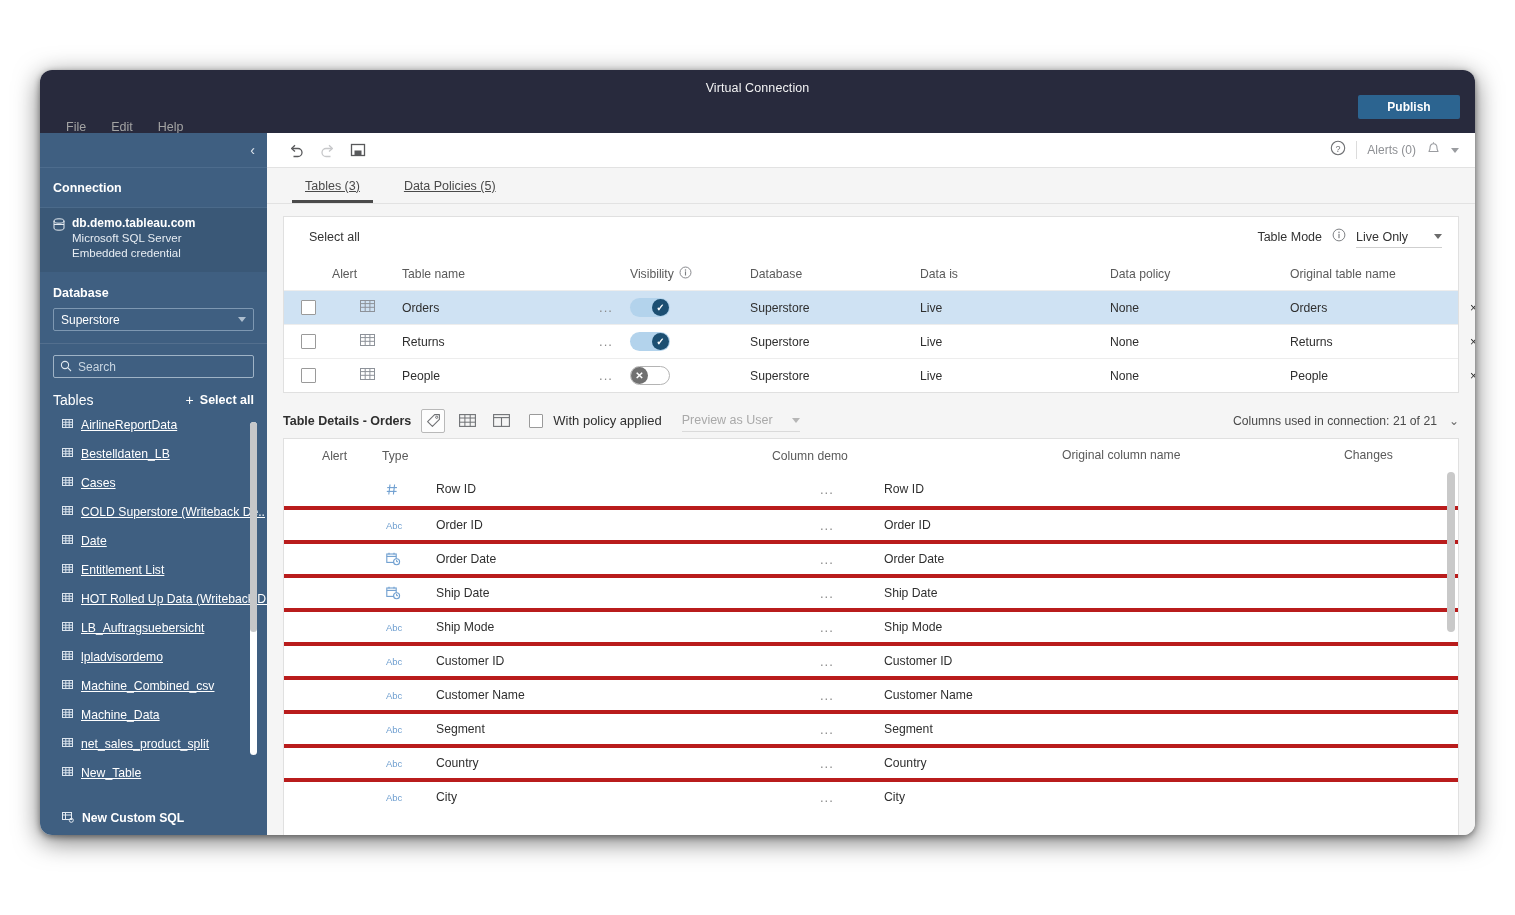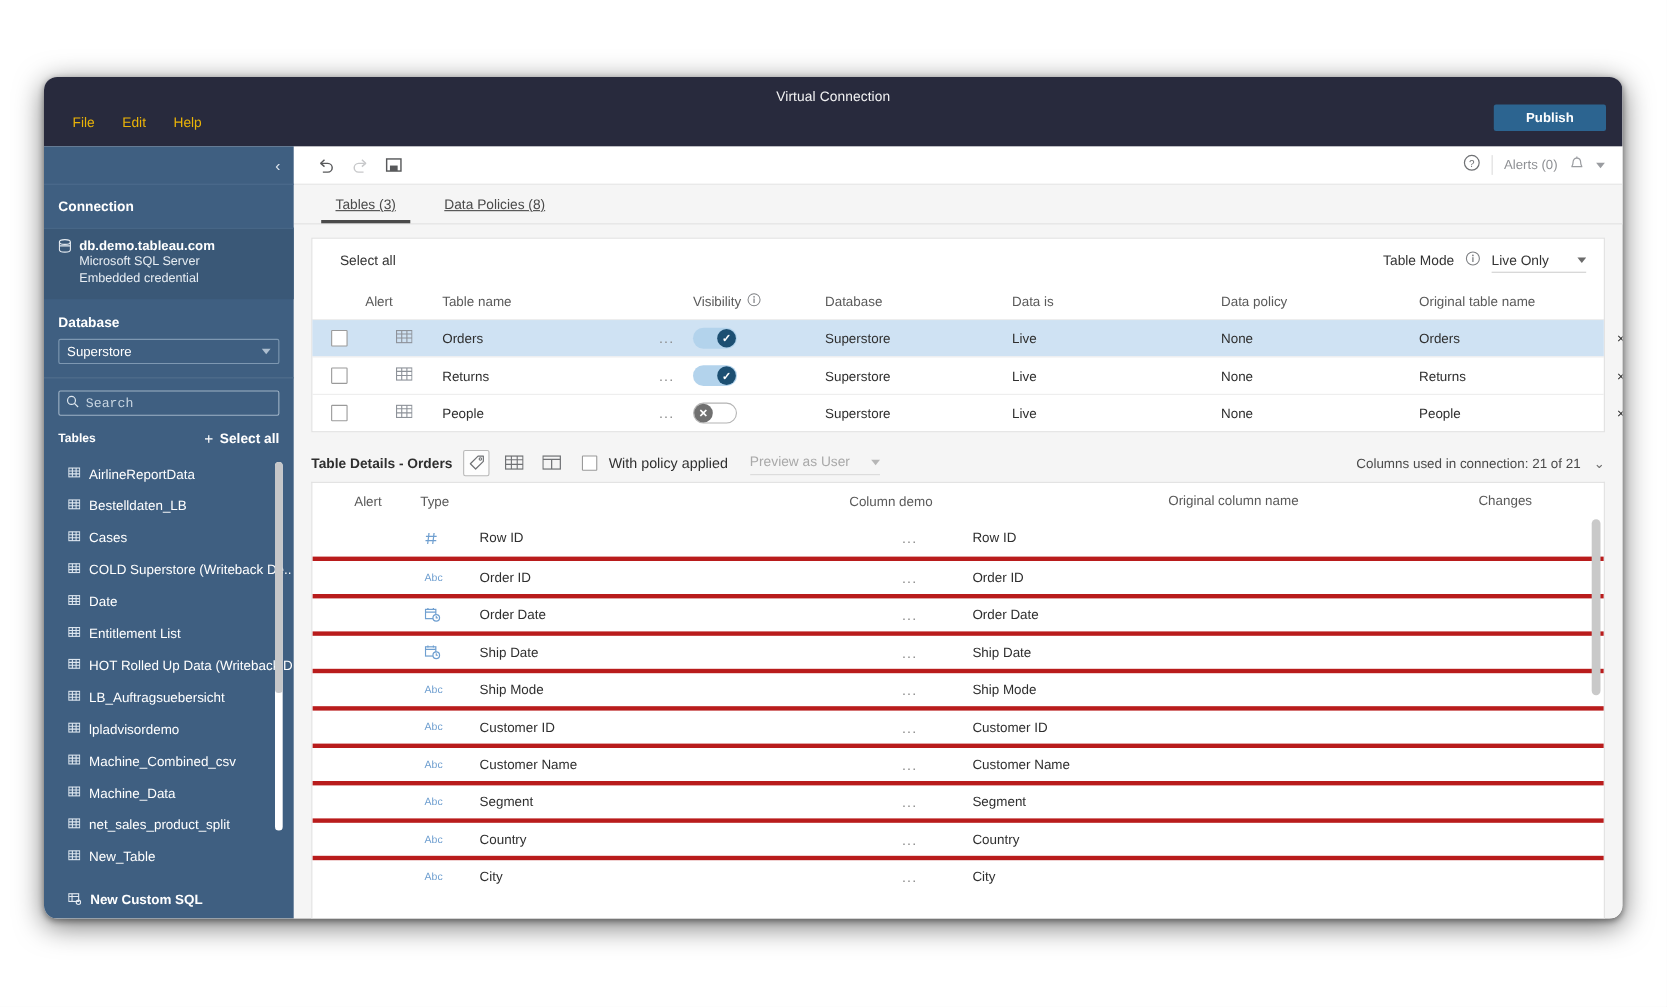--- a/index.html
+++ b/index.html
@@ -35,22 +35,23 @@
     font-size: 12.5px;
     color: #f2f2f3;
     letter-spacing: .1px;
   }
   #menubar {
     position: absolute;
     left: 26px; top: 34px;
     display: flex; gap: 25px;
   }
   .menu-item {
-    font-size: 12.5px; color: #eab308;
+    font-size: 12.5px; color: #a3a3a3;
     cursor: default;
+    margin-top: 16px;
   }
   #publish-button {
     position: absolute;
     right: 15px; top: 25px;
     width: 102px; height: 24px;
     background: #2c6490;
     color: #ffffff;
     border: none; border-radius: 2px;
     font-size: 12px; font-weight: bold;
     font-family: "Liberation Sans", sans-serif;
@@ -125,46 +126,47 @@
     height: 23px;
     background: #3f5f81;
     border: 1px solid #9fb3c6;
     border-radius: 2px;
     display: flex; align-items: center;
     padding: 0 6px; gap: 6px;
   }
   #search-input {
     flex: 1; background: transparent; border: none; outline: none;
     color: #ffffff; font-size: 12px;
-    font-family: Liberation Mono, monospace;
+    font-family: Liberation Sans, sans-serif;
   }
   #search-input::placeholder { color: #c9d6e2; }
   #tables-head {
     display: flex; align-items: center; justify-content: space-between;
     padding: 14px 13px 10px 13px;
   }
-  #tables-label { font-size: 11px; font-weight: bold; }
+  #tables-label { font-size: 14px; font-weight: normal; }
   #select-all-tables {
     font-size: 12.5px; font-weight: bold; color: #ffffff;
     display: flex; align-items: center; gap: 6px; cursor: pointer;
   }
   .plus-sign { font-size: 14px; font-weight: normal; line-height: 1; }
   #tables-list {
     flex: 1;
     overflow: hidden;
     position: relative;
     padding-left: 13px;
   }
   .table-list-item {
-    display: flex; align-items: center; gap: 8px;
+    display: flex; gap: 8px;
     height: 29px;
     font-size: 12.2px; color: #ffffff;
     cursor: pointer;
     white-space: nowrap; overflow: hidden;
     padding-left: 9px;
+    text-decoration: underline;
   }
   .grid-ico { flex: 0 0 11px; }
   #sidebar-scroll-track {
     position: absolute; right: 10px; top: 4px;
     width: 7px; bottom: 46px;
     background: #ffffff;
     border-radius: 4px;
   }
   #sidebar-scroll-thumb {
     position: absolute; left: 0; top: 0;
@@ -652,21 +654,21 @@
               <path d="M3 11.5 c0-1 1-1.3 1-3.5 0-2.6 1.3-4.2 3.5-4.2 S11 5.4 11 8 c0 2.2 1 2.5 1 3.5 z" fill="none" stroke="#9a9ca0" stroke-width="1.1" stroke-linejoin="round"></path>
               <line x1="7.5" y1="2.2" x2="7.5" y2="3.6" stroke="#9a9ca0" stroke-width="1.1"></line>
             </svg>
           </span>
           <span id="alerts-caret"></span>
         </div>
       </div>
 
       <div id="tabs">
         <div class="tab active">Tables (3)</div>
-        <div class="tab">Data Policies (8)</div>
+        <div class="tab">Data Policies (5)</div>
       </div>
 
       <div id="tables-panel">
         <div id="tables-panel-top">
           <span id="select-all-label">Select all</span>
           <div id="table-mode-wrap">
             <span id="table-mode-label">Table Mode</span>
             <span>
               <svg width="14" height="14" viewBox="0 0 14 14">
                   <circle cx="7" cy="7" r="5.9" fill="none" stroke="#7e8084" stroke-width="1"></circle>

